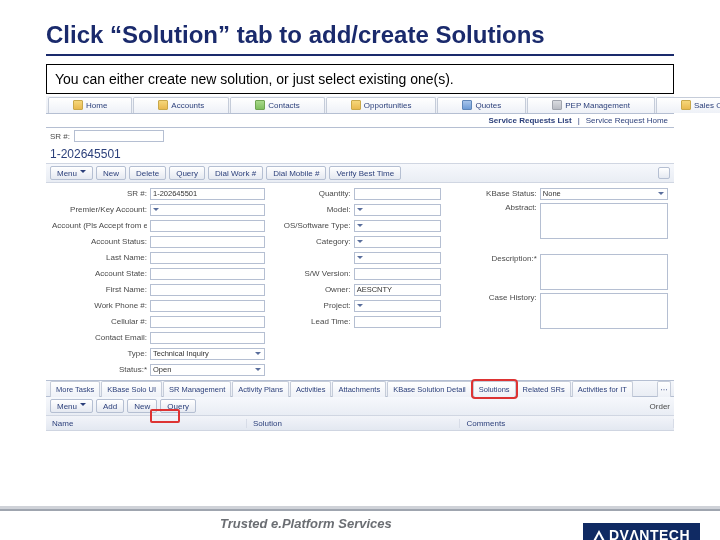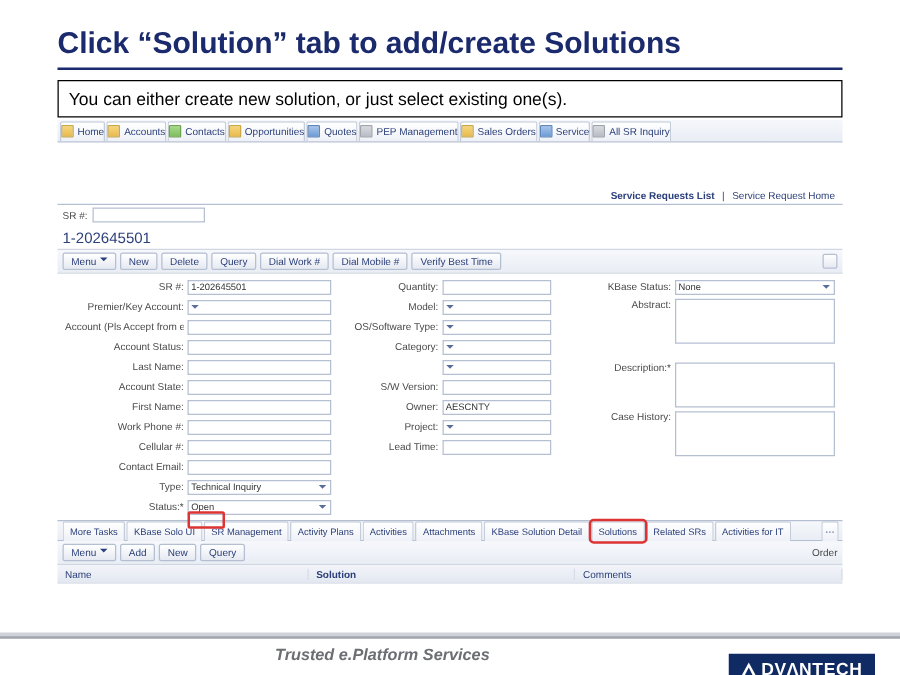--- a/index.html
+++ b/index.html
@@ -2,26 +2,26 @@
 <html><head>
 <meta charset="utf-8">
 <style>
   * { box-sizing: border-box; margin: 0; padding: 0; }
   body { font-family: Verdana, Arial, sans-serif; background: #fff; width: 720px; height: 540px; position: relative; overflow: hidden; }
   .slide-title { color: #1a2a6c; font-family: "Trebuchet MS", Verdana, sans-serif; font-weight: bold; font-size: 24px; line-height: 1.1; padding: 22px 0 4px 46px; }
   .title-underline { border-bottom: 2px solid #1a2a6c; margin: 2px 46px 8px 46px; }
   .instruction-box { border: 1px solid #000; margin: 0 46px; padding: 6px 8px; font-size: 14px; font-family: Arial, sans-serif; }
   .app { margin: 2px 46px 0 46px; font-size: 8.5px; color: #333; background: #fff; }
   .tabstrip { display: flex; align-items: center; background: linear-gradient(#f5f7fb,#e9edf4); border-bottom: 1px solid #b5bfd2; height: 18px; padding: 0 2px; }
-  .tab, .subtab { display: flex; align-items: center; gap: 3px; padding: 1px 0; height: 16px; border: 1px solid #c5ccd9; border-bottom: none; border-radius: 2px 2px 0 0; margin-right: 1px; background: linear-gradient(#fff,#eef1f7); color: #2b3f7a; font-size: 8px; white-space: nowrap; }
+  .tab, .subtab { display: flex; align-items: center; gap: 3px; padding: 1px 24px; height: 16px; border: 1px solid #c5ccd9; border-bottom: none; border-radius: 2px 2px 0 0; margin-right: 1px; background: linear-gradient(#fff,#eef1f7); color: #2b3f7a; font-size: 8px; white-space: nowrap; }
   .tab .ic { width: 10px; height: 10px; display: inline-block; background: linear-gradient(#f6d77a,#e9b94f); border: 1px solid #c9a84a; border-radius: 1px; }
   .tab .ic.green { background: linear-gradient(#a8d98a,#7fbf5f); border-color:#6fa452;}
   .tab .ic.blue { background: linear-gradient(#a7c4ea,#6e9cd6); border-color:#5f86b8;}
   .tab .ic.grey { background: linear-gradient(#d9dbe0,#b9bcc4); border-color:#a0a4ad;}
-  .subnav { display:flex; justify-content:flex-end; gap:6px; font-size:8px; color:#2b3f7a; padding:2px 6px; background:#fff; border-bottom:1px solid #b5bfd2;margin-top:36px;}
+  .subnav { display:flex; justify-content:flex-end; gap:6px; font-size:8px; color:#2b3f7a; padding:2px 6px; background:#fff; border-bottom:1px solid #b5bfd2;}
   .subnav span { cursor:default; }
   .subnav b { font-weight: bold; }
   .record-title { font-size: 12px; color:#2b3f7a; padding:3px 4px 2px 4px; }
   .toolbar { display:flex; align-items:center; gap:3px; padding:2px 4px; background:linear-gradient(#f6f8fc,#e9edf4); border-top:1px solid #d0d6e2; border-bottom:1px solid #d0d6e2;}
   .btn { background:linear-gradient(#fff,#e5e9f1); border:1px solid #b5bfd2; border-radius:2px; padding:1px 6px; font-size:8px; color:#2b3f7a; height:14px; display:inline-flex; align-items:center;}
   .btn.drop::after { content:""; margin-left:3px; border:3px solid transparent; border-top-color:#2b3f7a;}
   .toolbar .spacer { flex:1; }
   .sq { width:12px; height:12px; border:1px solid #b5bfd2; background:linear-gradient(#fff,#e5e9f1); border-radius:2px;}
   .form { display:flex; padding:4px 6px 4px 6px; gap:6px; }
   .col { display:flex; flex-direction:column; gap:3px; }
@@ -34,21 +34,21 @@
   .dd::after { content:""; border:3px solid transparent; border-top-color:#5a6e9c; margin-right:1px; margin-top:2px;}
   .ta { flex:1; height:36px; border:1px solid #b5bfd2; background:#fff;}
   .subtabs { display:flex; align-items:center; background:linear-gradient(#f5f7fb,#e9edf4); border-top:1px solid #b5bfd2; border-bottom:1px solid #b5bfd2; height:17px; padding:0 2px 0 4px;}
   .subtab { font-size:7.5px; padding:1px 5px; color:#2b3f7a;}
   .subtab.hl { outline:2px solid #d33; border-radius:2px; z-index:2;}
   .subtab.end { margin-left:auto; width:14px; justify-content:center;}
   .list-toolbar { display:flex; align-items:center; gap:3px; padding:2px 4px; background:linear-gradient(#f6f8fc,#e9edf4); border-bottom:1px solid #d0d6e2;}
   .list-toolbar .right { margin-left:auto; font-size:8px; color:#4a4a4a;}
   .list-head { display:flex; background:linear-gradient(#f2f4f9,#e3e8f1); border-bottom:1px solid #cfd5e1; height:15px; align-items:center; font-size:8px; color:#2b3f7a;}
   .list-head .hcell { padding:0 6px; border-right:1px solid #d7dce7;}
-  .list-head .hcell.name{width:32%;} .hcell.sol{width:34%;font-weight:bold;} .hcell.com{flex:1;}
+  .list-head .hcell.name{width:32%;} .hcell.sol{width:34%;} .hcell.com{flex:1;}
   .list-body { height:22px; background:#fff;}
   .footer { position:absolute; bottom:0; left:0; right:0; height:34px; display:flex; align-items:center; justify-content:space-between; padding:0 20px;}
   .footer .bar { position:absolute; left:0; right:0; top:0; height:0; border-top:3px solid #cfd2d8; box-shadow:0 2px 0 #9fa5af;}
   .footer .tag { font-style:italic; color:#6b6e73; font-size:13px; font-weight:bold; margin-left:200px;}
   .footer .tag .e { font-style:italic;}
   .logo { background:#102a63; color:#fff; font-weight:bold; font-family:Arial; font-size:14px; padding:4px 10px; letter-spacing:0.5px; display:flex; align-items:center; gap:4px;margin-top:24px;}
   .logo .a { display:inline-block; width:0; height:0; border-left:6px solid transparent; border-right:6px solid transparent; border-bottom:11px solid #fff; position:relative;}
   .logo .a::after{content:""; position:absolute; left:-3px; top:4px; width:0;height:0;border-left:3px solid transparent;border-right:3px solid transparent;border-bottom:6px solid #102a63;}
   .redbox-add { position:absolute; border:2px solid #d33; width:30px; height:14px; left:150px; top:409px; pointer-events:none; border-radius:2px;}
 </style>

